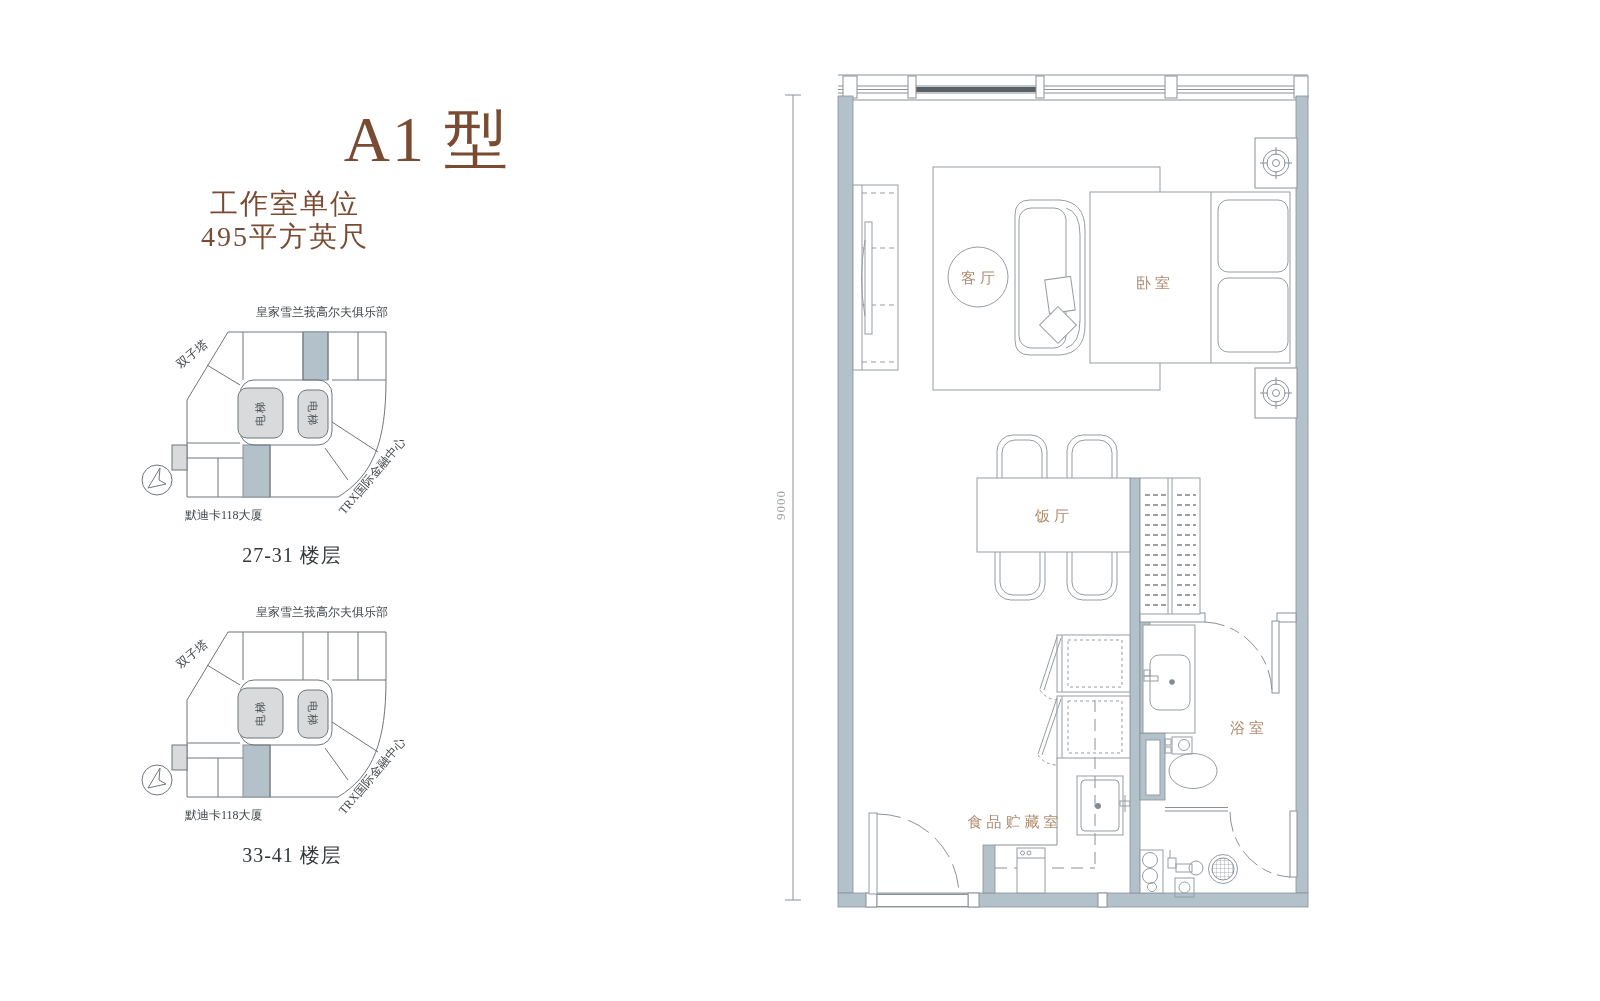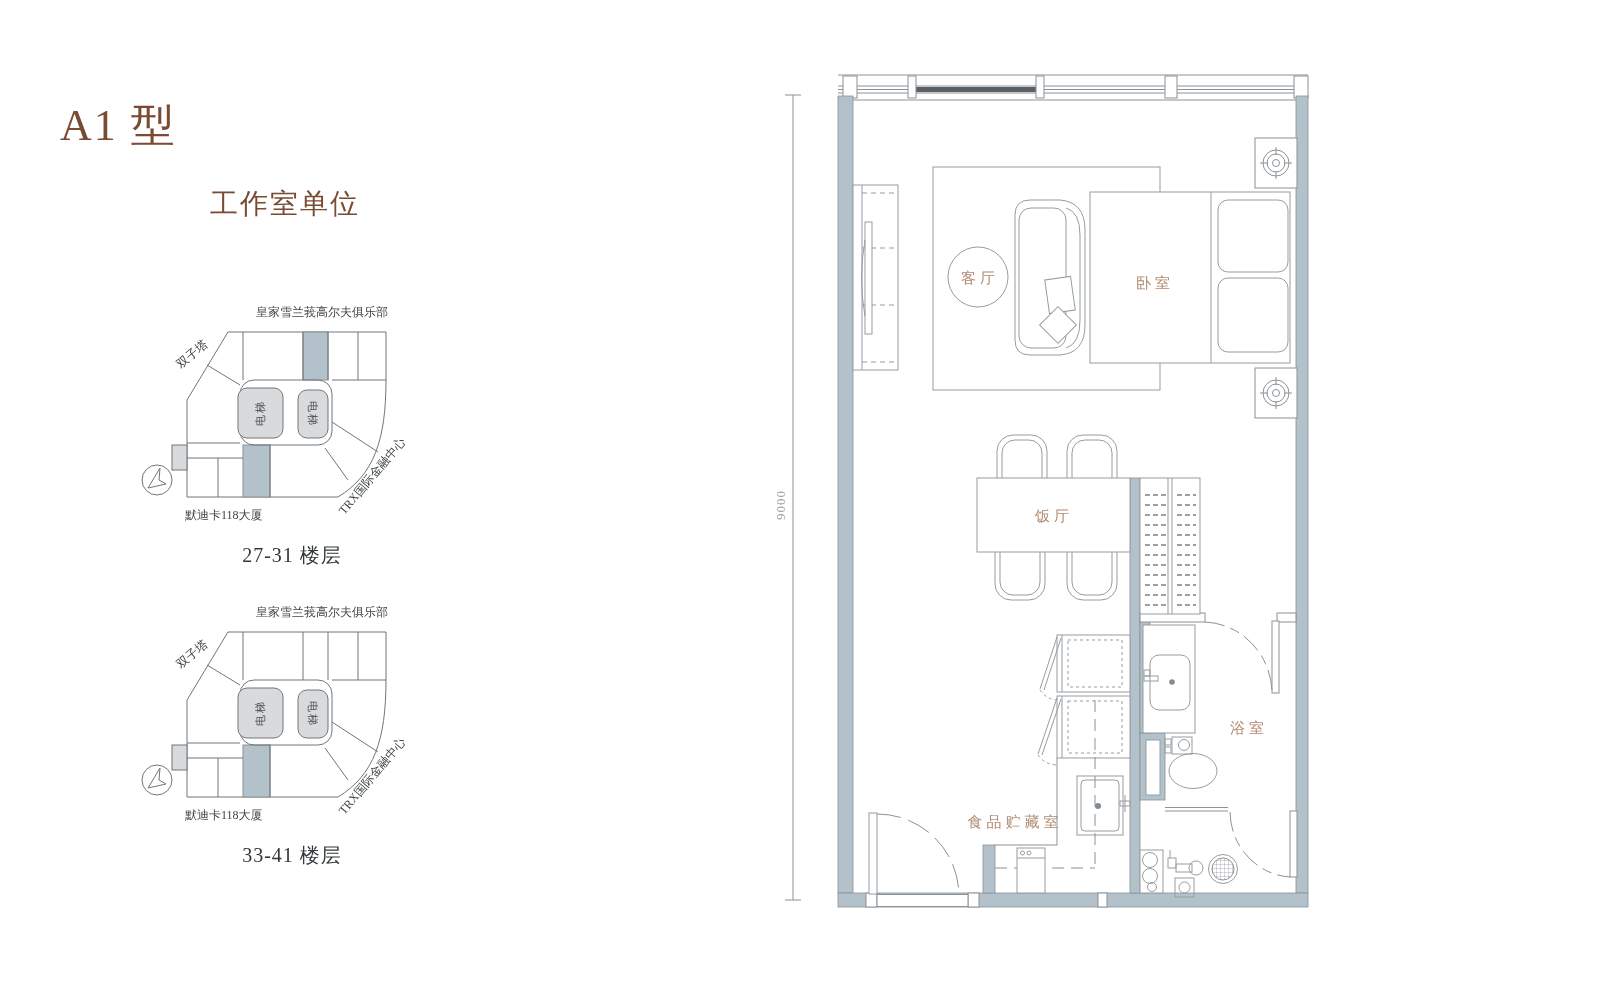--- a/index.html
+++ b/index.html
@@ -1,19 +1,19 @@
 <!DOCTYPE html>
 <html><head>
 <meta charset="utf-8">
 <style>
   html,body{margin:0;padding:0;background:#ffffff;}
   .page{position:relative;width:1600px;height:1001px;background:#ffffff;overflow:hidden;
         font-family:"Liberation Serif","DejaVu Serif",serif;}
-  .unit-title{position:absolute;left:60px;top:96px;width:450px;text-align:left;
-        font-size:44px;color:#7a4b33;letter-spacing:2px;}
+  .unit-title{position:absolute;left:60px;top:96px;width:450px;text-align:right;
+        font-size:64px;color:#7a4b33;letter-spacing:2px;}
   .unit-sub{position:absolute;left:60px;width:450px;text-align:center;
         font-size:28px;color:#7a4b33;letter-spacing:2px;font-family:Liberation Serif, serif;}
   .sub1{top:185px;}
   .sub2{top:218px;}
   svg text{font-family:"Liberation Serif","DejaVu Serif",serif;}
   .kp-label{font-size:12px;fill:#3f4447;}
   .kp-caption{font-size:20px;fill:#33383b;letter-spacing:1px;}
   .kp-lift{font-size:11px;fill:#4a5054;letter-spacing:2px;}
   .room-label{font-size:15px;fill:#b08a6e;letter-spacing:4px;}
   .dim-label{font-size:13px;fill:#9aa0a3;letter-spacing:1px;}
@@ -25,20 +25,21 @@
   .core{fill:#d8dadb;stroke:#6f767b;stroke-width:1;}
   .kln{stroke:#6f767b;stroke-width:1;fill:none;}
 </style>
 </head>
 <body>
 
 <div class="page">
 
   <div class="unit-title">A1 型</div>
   <div class="unit-sub sub1">工作室单位</div>
+  <div class="unit-sub sub2">495平方英尺</div>
 
   <svg style="position:absolute;left:140px;top:290px" width="280" height="280" viewBox="0 0 280 280">
     <g>
       <path class="kln" d="M 88,42 L 246,42 L 246,90 C 246,150 234,185 198,207 L 47,207 L 47,110 Z"></path>
       <rect class="core" x="32" y="155" width="15" height="25"></rect>
       <rect x="163" y="42" width="25" height="48" fill="#b3c1ca" stroke="#8b9298"></rect>
       <rect x="103" y="155" width="27" height="52" fill="#b3c1ca" stroke="#8b9298"></rect>
       <rect class="kln" x="100" y="90" width="92" height="65" rx="14"></rect>
       <g class="kln">
         <line x1="103" y1="42" x2="103" y2="90"></line>

